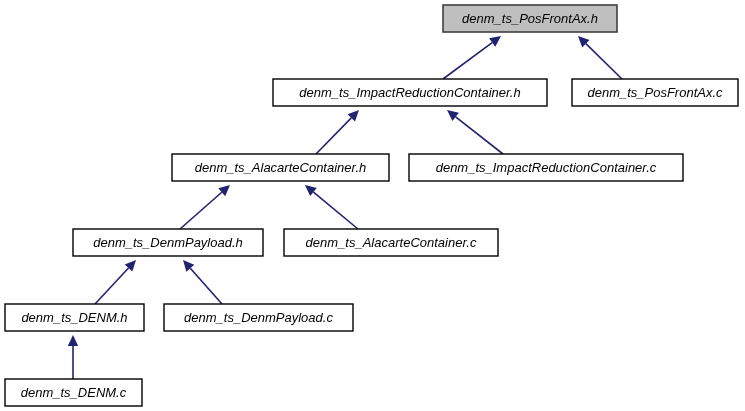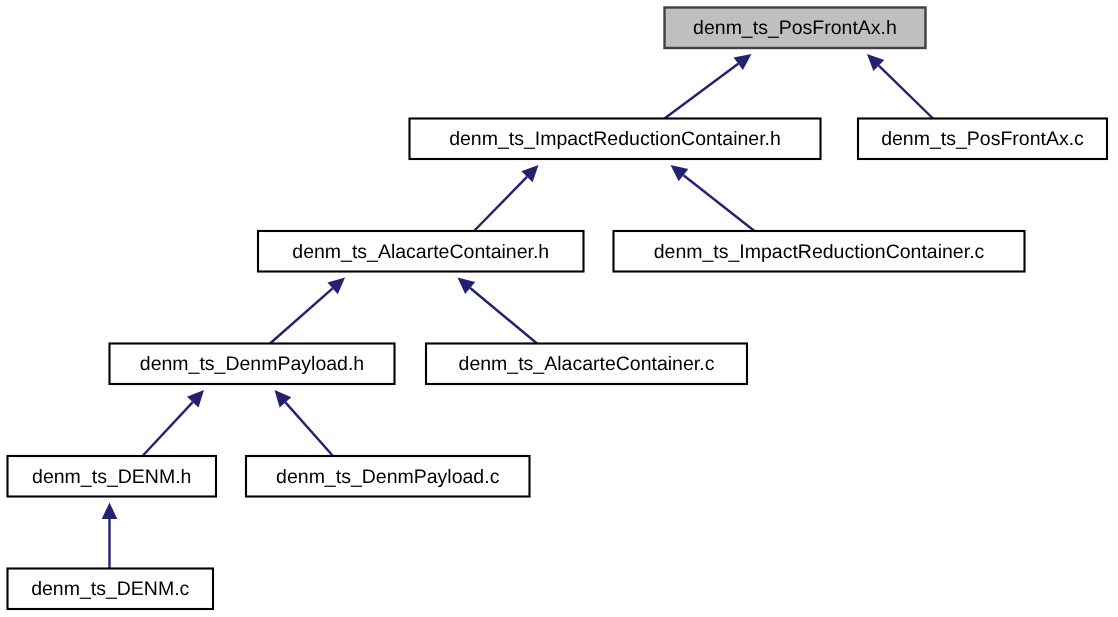--- a/index.html
+++ b/index.html
@@ -11,20 +11,21 @@
     width: 745px;
     height: 411px;
     overflow: hidden;
     font-family: "Liberation Sans", sans-serif;
   }
   #graph-root {
     position: relative;
     width: 604px;
     height: 411px;
     background: #ffffff;
+    font-style: italic;
   }
   svg.graph-canvas {
     display: block;
     width: 745px;
     height: 411px;
   }
   .node-box {
     fill: #ffffff;
     stroke: #000000;
     stroke-width: 1.4;

